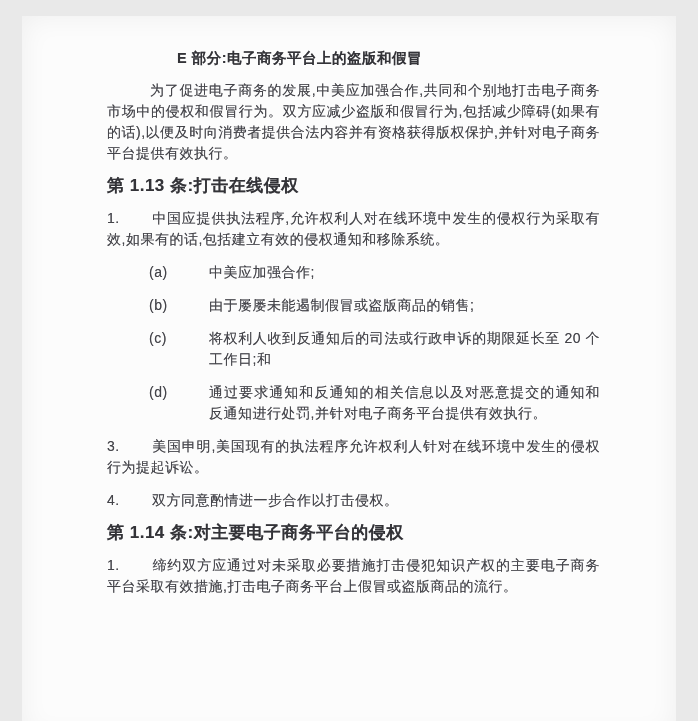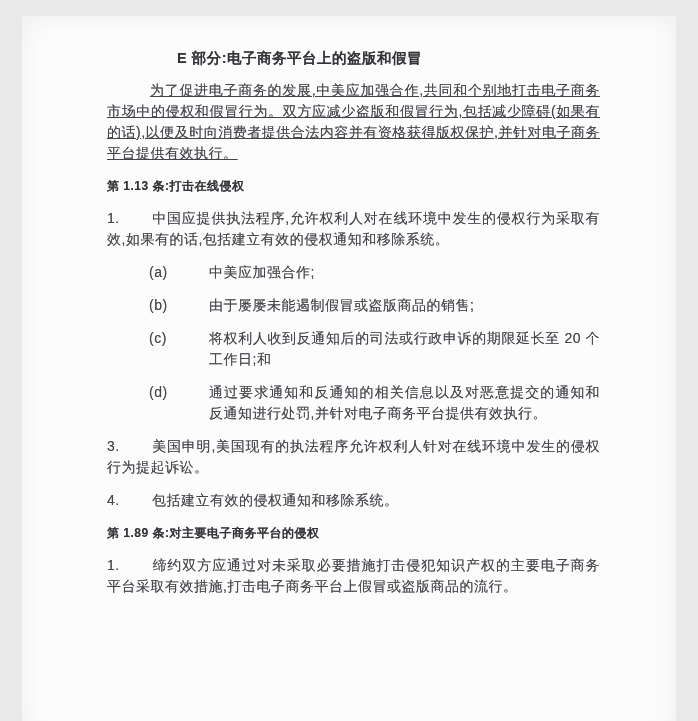--- a/index.html
+++ b/index.html
@@ -28,25 +28,24 @@
     margin: 0 0 12px 70px;
     font-size: 14.5px;
     font-weight: bold;
     color: #333338;
     line-height: 20px;
   }
   .intro {
     margin: 0 0 12px 0;
     text-indent: 43px;
     text-align: justify;
-    text-decoration: underline;
   }
   .article-heading {
     margin: 0 0 12px 0;
-    font-size: 12px;
+    font-size: 17px;
     font-weight: bold;
     color: #333338;
     line-height: 20px;
   }
   .item {
     margin: 0 0 12px 0;
     text-align: justify;
   }
   .item .num {
     display: inline-block;
@@ -84,22 +83,22 @@
   <p class="sub"><span class="marker">(a)</span><span>中美应加强合作;</span></p>
 
   <p class="sub"><span class="marker">(b)</span><span>由于屡屡未能遏制假冒或盗版商品的销售;</span></p>
 
   <p class="sub"><span class="marker">(c)</span><span>将权利人收到反通知后的司法或行政申诉的期限延长至 20 个工作日;和</span></p>
 
   <p class="sub"><span class="marker">(d)</span><span>通过要求通知和反通知的相关信息以及对恶意提交的通知和反通知进行处罚,并针对电子商务平台提供有效执行。</span></p>
 
   <p class="item"><span class="num">3.</span><span>美国申明,美国现有的执法程序允许权利人针对在线环境中发生的侵权行为提起诉讼。</span></p>
 
-  <p class="item"><span class="num">4.</span><span>包括建立有效的侵权通知和移除系统。</span></p>
+  <p class="item"><span class="num">4.</span><span>双方同意酌情进一步合作以打击侵权。</span></p>
 
-  <h2 class="article-heading">第 1.89 条:对主要电子商务平台的侵权</h2>
+  <h2 class="article-heading">第 1.14 条:对主要电子商务平台的侵权</h2>
 
   <p class="item"><span class="num">1.</span><span>缔约双方应通过对未采取必要措施打击侵犯知识产权的主要电子商务平台采取有效措施,打击电子商务平台上假冒或盗版商品的流行。</span></p>
 
   <div class="big-gap"></div>
 
 
 </div>
 
 </body></html>

